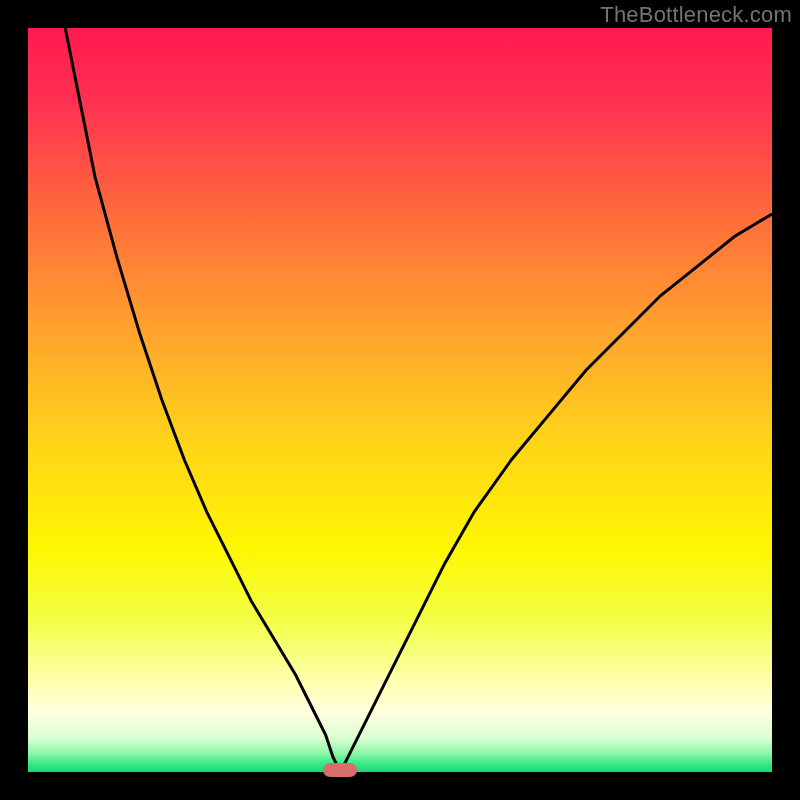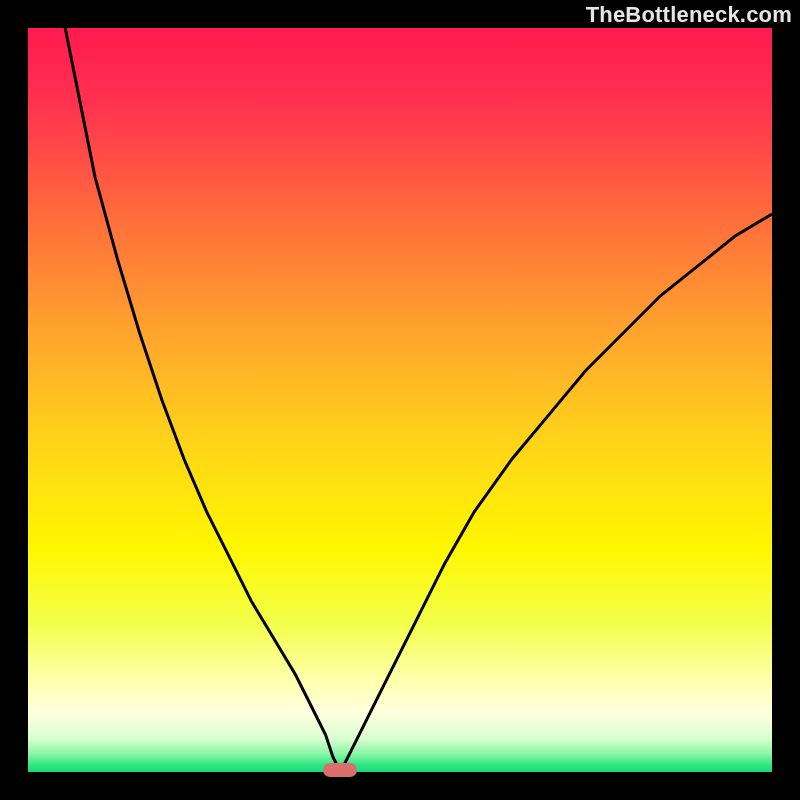--- a/index.html
+++ b/index.html
@@ -22,23 +22,23 @@
     background: #fff;
   }
   .gradient {
     position: absolute;
     inset: 0;
   }
   .watermark {
     position: absolute;
     top: 2px;
     right: 8px;
-    color: #e5e5e5;
+    color: #737373;
     font-size: 22px;
-    font-weight: 700;
+    font-weight: 400;
     letter-spacing: 0.2px;
     user-select: none;
   }
   svg.curves {
     position: absolute;
     inset: 0;
   }
   .marker {
     position: absolute;
     width: 34px;

